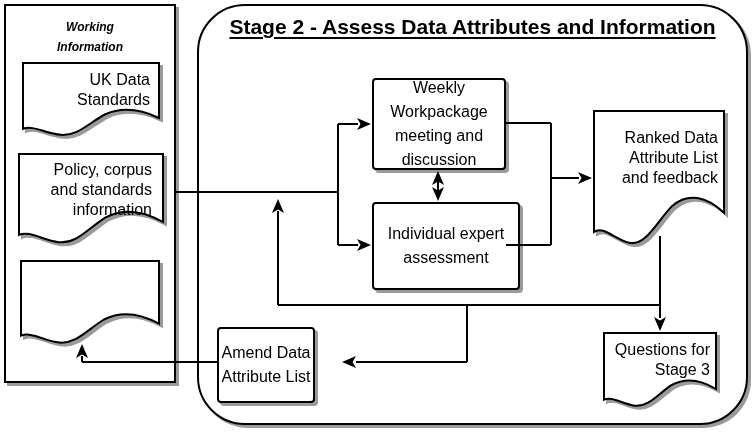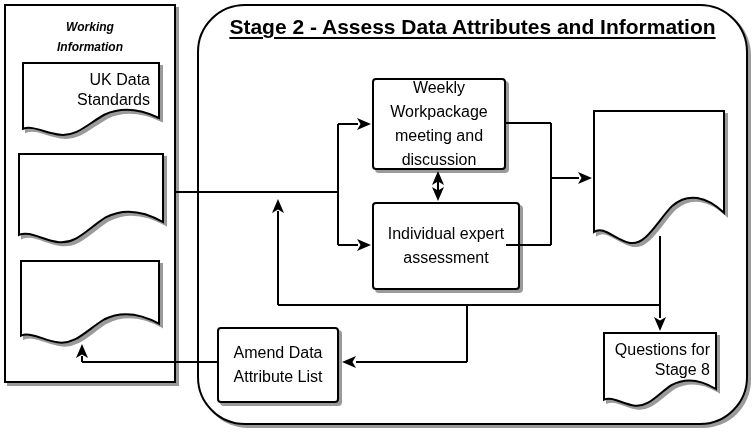--- a/index.html
+++ b/index.html
@@ -65,50 +65,52 @@
   <svg width="138" height="75" viewBox="0 0 138 75">
     <path d="M1,1 H137 V56 C118.7,47.3 99.4,45 82.8,52.5 C66.2,61.5 55.2,74.3 38.6,72.8 C23.5,71.3 11,63 1,66.8 Z" fill="#fff" stroke="#000" stroke-width="2"></path>
   </svg>
   <div class="lbl" style="top:8px;width:118px;">UK Data Standards</div>
 </div>
 
 <div class="doc z2" style="left:18px;top:153px;">
   <svg width="146" height="92" viewBox="0 0 146 92">
     <path d="M1,1 H145 V69 C125.6,58 105.1,55.2 87.6,64.4 C70.1,75.4 58.4,91.1 40.9,89.2 C24.8,87.4 11.7,77.3 1,81.9 Z" fill="#fff" stroke="#000" stroke-width="2"></path>
   </svg>
+  <div class="lbl" style="top:7px;width:122px;">Policy, corpus and standards information</div>
 </div>
 
 <div class="doc z2" style="left:20px;top:260px;">
   <svg width="140" height="85" viewBox="0 0 140 85">
     <path d="M1,1 H139 V63.7 C120.4,53.6 100.8,51 84,59.5 C67.2,69.7 56,84.2 39.2,82.5 C23.8,80.8 11.2,71.4 1,75.7 Z" fill="#fff" stroke="#000" stroke-width="2"></path>
   </svg>
 </div>
 
 <div class="doc z2" style="left:593px;top:110px;">
   <svg width="132" height="137" viewBox="0 0 132 137">
     <path d="M1,1 H131 V102.8 C113.5,86.3 95,82.2 79.2,95.9 C63.4,112.3 52.8,135.6 37,132.9 C22.4,130.2 10.6,115.1 1,121.9 Z" fill="#fff" stroke="#000" stroke-width="2"></path>
   </svg>
+  <div class="lbl" style="top:18px;width:118px;">Ranked Data Attribute List and feedback</div>
 </div>
 
 <div class="doc z2" style="left:603px;top:332px;">
   <svg width="114" height="76" viewBox="0 0 114 76">
     <path d="M1,1 H113 V57 C98,47.9 82.1,45.6 68.4,53.2 C54.7,62.3 45.6,75.2 31.9,73.7 C19.4,72.2 9.1,63.8 1,67.6 Z" fill="#fff" stroke="#000" stroke-width="2"></path>
   </svg>
-  <div class="lbl" style="top:8px;width:100px;">Questions for Stage 8</div>
+  <div class="lbl" style="top:8px;width:100px;">Questions for Stage 3</div>
 </div>
 
 <div class="node z2" style="left:372px;top:78px;width:134px;height:92px;">
   <div class="txt">Weekly Workpackage meeting and discussion</div>
 </div>
 
 <div class="node z2" style="left:372px;top:202px;width:148px;height:88px;">
   <div class="txt">Individual expert assessment</div>
 </div>
 
-<div class="node z2" style="left:217px;top:327px;width:122px;height:76px;">
+<div class="node z2" style="left:217px;top:327px;width:98px;height:76px;">
   <div class="txt">Amend Data Attribute List</div>
 </div>
 
 <svg class="wires" viewBox="0 0 755 438">
   <g>
 
     <path d="M176,192 H338"></path>
     <path d="M338,124 V245"></path>
     <path d="M338,124 H358"></path>
     <path d="M338,245 H358"></path>

